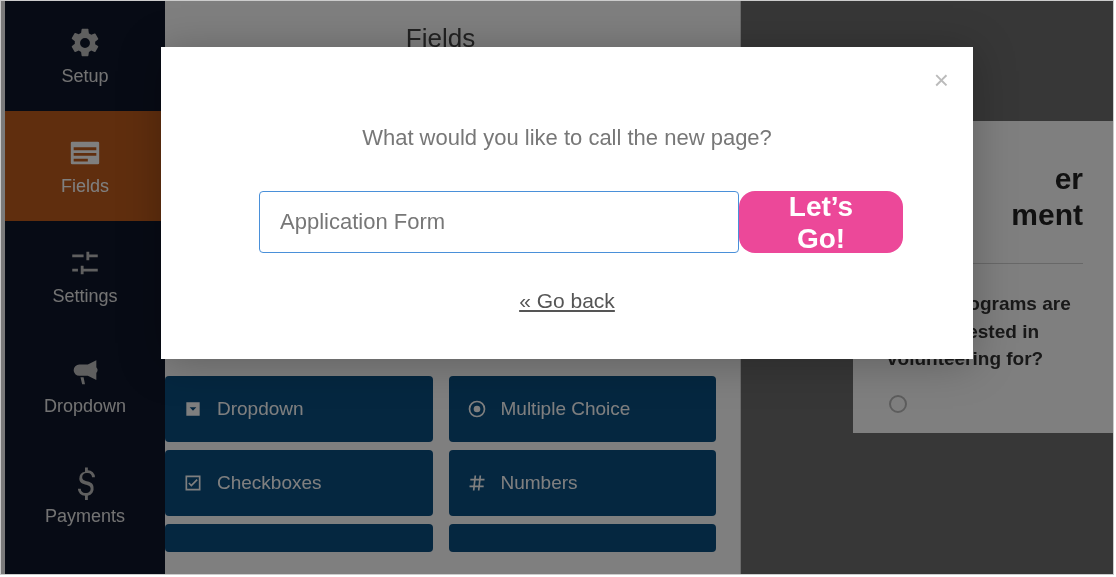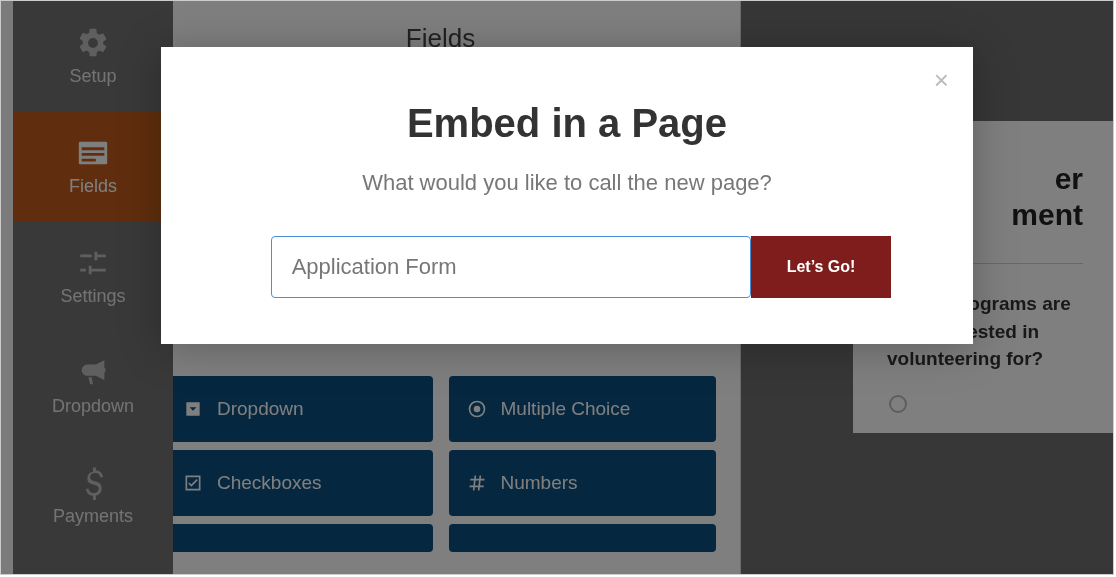--- a/index.html
+++ b/index.html
@@ -6,23 +6,23 @@
   html, body { width: 1116px; height: 577px; overflow: hidden; font-family: "Segoe UI", Arial, sans-serif; }
   .app {
     position: relative;
     width: 1114px; height: 575px;
     border: 1px solid #ccc;
     background: #f6f6f6;
     overflow: hidden;
   }
   
   .sidebar {
-    position: absolute; left:12px; top:0; bottom:0;
+    position: absolute; left:4px; top:0; bottom:0;
     width: 160px;
-    background: #737373;
+    background: #0f172a;
     display: flex; flex-direction: column;
     z-index: 10;
   }
   .sidebar-item {
     display:flex; flex-direction: column; align-items:center; justify-content:center;
     color:#fff; height:110px; cursor:pointer;
     font-size:18px;
   }
   .sidebar-item.active { background:#c05d1d; }
   .sidebar-icon { width:34px; height:34px; display:flex; align-items:center; justify-content:center; margin-bottom:6px; }
@@ -94,22 +94,22 @@
   .modal-title { text-align:center; font-size:40px; font-weight:700; color:#333; }
   .modal-sub { text-align:center; font-size:22px; color:#777; margin-top:24px; }
   .modal-row { display:flex; align-items:stretch; justify-content:center; margin-top:40px;margin-left:28px; }
   .modal-input {
     flex:0 0 480px; height:62px;
     border:1px solid #4a90d9; border-radius:4px;
     font-size:22px; color:#777; padding:0 20px;
     outline:none;
   }
   .modal-go {
-    background:#7f1d1d; color:#fff; border:none; border-radius:0;
-    font-size:16px; font-weight:700; padding:0 36px; height:62px; cursor:pointer;
+    background:#ec4899; color:#fff; border:none; border-radius:16px;
+    font-size:28px; font-weight:700; padding:0 36px; height:62px; cursor:pointer;
   }
   .modal-back {
     display:block; text-align:center; margin-top:36px;
     color:#555; font-size:21px; text-decoration:underline; cursor:pointer;
   }
 </style>
 </head>
 <body>
 
 <div class="app">
@@ -200,21 +200,21 @@
         <hr class="preview-hr">
         <div class="preview-q">Which programs are you interested in volunteering for?</div>
         <div class="radio-dot"></div>
       </div>
     </div>
   </div>
 
   <div class="overlay"></div>
   <div class="modal">
     <span class="modal-close">×</span>
-    <h1 class="modal-title">Embed in a Page</h1>
     <p class="modal-sub">What would you like to call the new page?</p>
     <div class="modal-row">
       <input class="modal-input" type="text" value="Application Form" style="">
       <button class="modal-go">Let’s Go!</button>
     </div>
+    <a class="modal-back">« Go back</a>
   </div>
 
 </div>
 
 </body></html>

